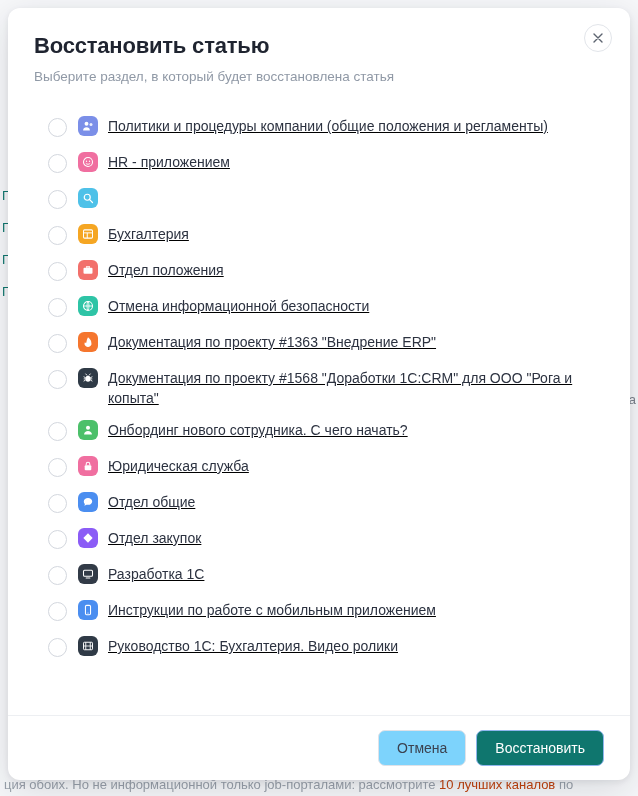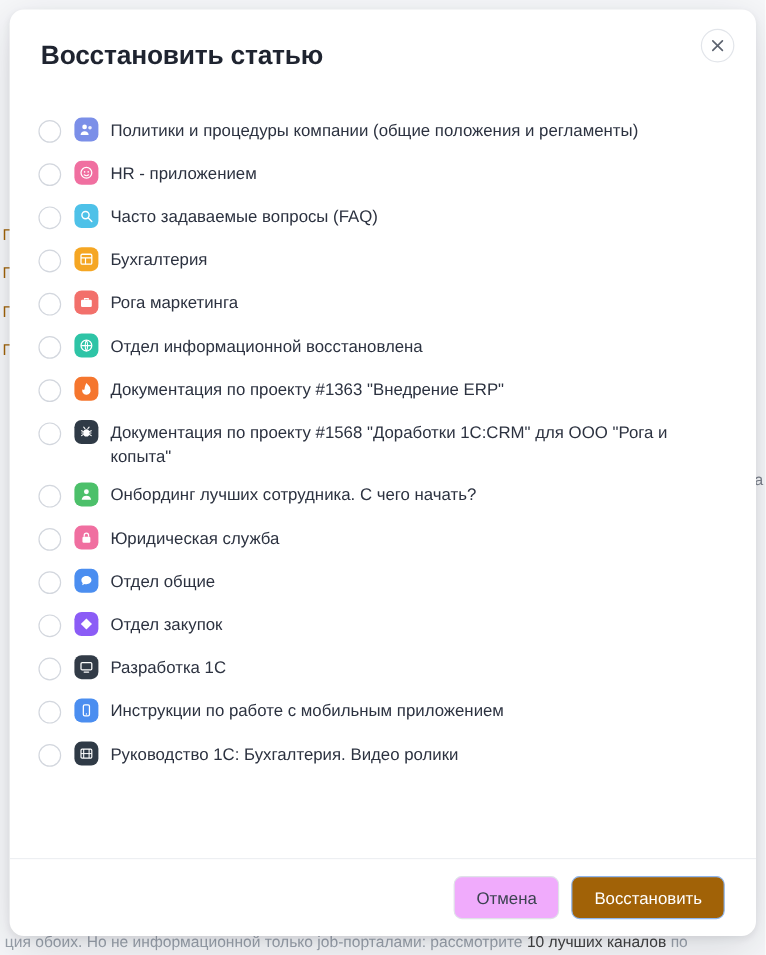--- a/index.html
+++ b/index.html
@@ -24,36 +24,36 @@
     left: 0;
     right: 0;
     bottom: 4px;
     font-size: 13px;
     color: #9aa1ab;
     white-space: nowrap;
     overflow: hidden;
     padding: 0 4px;
   }
   .bg-text .link {
-    color: #404040;
+    color: #c2410c;
   }
   .bg-right-text {
     position: absolute;
     right: 2px;
     top: 392px;
     font-size: 13px;
     color: #7b828c;
     white-space: nowrap;
   }
   .bg-left-cols {
     position: absolute;
     left: 2px;
     top: 180px;
     width: 10px;
-    color: #a16207;
+    color: #0f766e;
     font-size: 13px;
     line-height: 32px;
   }
 
   
   .modal {
     position: absolute;
     left: 8px;
     top: 8px;
     width: 622px;
@@ -99,22 +99,23 @@
     justify-content: center;
     cursor: pointer;
     font-size: 14px;
     line-height: 1;
     padding: 0;
   }
 
   .options-list {
     flex: 1 1 auto;
     overflow-y: auto;
-    padding: 12px 26px 6px 24px;
+    padding: 12px 26px 6px 40px;
     margin-top: 12px;
+    text-decoration: underline;
   }
   .option-row {
     display: flex;
     align-items: flex-start;
     padding: 6px 0;
     min-height: 24px;
     cursor: pointer;
   }
   .radio {
     flex: 0 0 auto;
@@ -159,26 +160,26 @@
   }
   .btn {
     font-size: 14px;
     border-radius: 7px;
     padding: 9px 18px;
     cursor: pointer;
     border: 1px solid transparent;
     font-family: "Liberation Sans", sans-serif;
   }
   .btn-cancel {
-    background: #f0abfc;
+    background: #7dd3fc;
     border-color: #dfe2e8;
     color: #3b4250;
   }
   .btn-primary {
-    background: #a16207;
+    background: #0f766e;
     color: #ffffff;
     border-color: #8fb6ee;
   }
 
   
   .options-list::-webkit-scrollbar { width: 8px; }
   .options-list::-webkit-scrollbar-thumb { background: #d8dce2; border-radius: 4px; }
   .options-list::-webkit-scrollbar-track { background: transparent; }
 </style>
 </head>
@@ -188,20 +189,21 @@
   <div class="bg-left-cols">Г Г Г Г</div>
   <div class="bg-right-text">на</div>
   <div class="bg-text">
     <span>ция обоих. Но не информационной только job-порталами: рассмотрите </span><span class="link">10 лучших каналов</span><span> по</span>
   </div>
 </div>
 
 <div class="modal">
   <div class="modal-header">
     <h1 class="modal-title">Восстановить статью</h1>
+    <p class="modal-subtitle">Выберите раздел, в который будет восстановлена статья</p>
     <button class="close-button">
       <svg width="12" height="12" viewBox="0 0 12 12" aria-hidden="true">
         <path d="M2 2 L10 10 M10 2 L2 10" stroke="#5d6470" stroke-width="1.4" stroke-linecap="round" fill="none"></path>
       </svg>
     </button>
   </div>
 
   <div class="options-list" id="options-list">
       <div class="option-row">
         <span class="radio"></span>
@@ -227,51 +229,50 @@
         <span class="opt-label">HR - приложением</span>
       </div>
       <div class="option-row">
         <span class="radio"></span>
         <span class="opt-icon" style="background: rgb(78, 193, 232);">
           <svg width="12" height="12" viewBox="0 0 16 16">
             <circle cx="7" cy="7" r="4" fill="none" stroke="#fff" stroke-width="1.6"></circle>
             <path d="M10.2 10.2L14 14" stroke="#fff" stroke-width="1.6" stroke-linecap="round"></path>
           </svg>
         </span>
-        <span class="opt-label">Часто задаваемые вопросы (FAQ)</span>
       </div>
       <div class="option-row">
         <span class="radio"></span>
         <span class="opt-icon" style="background: rgb(245, 166, 35);">
           <svg width="12" height="12" viewBox="0 0 16 16">
             <rect x="2" y="2.5" width="12" height="11" rx="1.4" fill="none" stroke="#fff" stroke-width="1.4"></rect>
             <path d="M2 6.5h12M7 6.5v7" stroke="#fff" stroke-width="1.3"></path>
           </svg>
         </span>
         <span class="opt-label">Бухгалтерия</span>
       </div>
       <div class="option-row">
         <span class="radio"></span>
         <span class="opt-icon" style="background: rgb(242, 112, 107);">
           <svg width="12" height="12" viewBox="0 0 16 16">
             <rect x="2" y="5" width="12" height="8" rx="1.4" fill="#fff"></rect>
             <path d="M6 5V3.8h4V5" fill="none" stroke="#fff" stroke-width="1.4"></path>
           </svg>
         </span>
-        <span class="opt-label">Рога маркетинга</span>
+        <span class="opt-label">Отдел положения</span>
       </div>
       <div class="option-row">
         <span class="radio"></span>
         <span class="opt-icon" style="background: rgb(46, 196, 166);">
           <svg width="12" height="12" viewBox="0 0 16 16">
             <circle cx="8" cy="8" r="6" fill="none" stroke="#fff" stroke-width="1.4"></circle>
             <path d="M2.2 8h11.6M8 2.2c1.8 2 1.8 9.6 0 11.6M8 2.2C6.2 4.2 6.2 11.8 8 13.8" fill="none" stroke="#fff" stroke-width="1.2"></path>
           </svg>
         </span>
-        <span class="opt-label">Отдел информационной восстановлена</span>
+        <span class="opt-label">Отмена информационной безопасности</span>
       </div>
       <div class="option-row">
         <span class="radio"></span>
         <span class="opt-icon" style="background: rgb(245, 118, 46);">
           <svg width="12" height="12" viewBox="0 0 16 16">
             <path d="M8 1.5c2.6 2.6 4.4 4.3 4.4 7A4.4 4.4 0 0 1 8 14.5a4.4 4.4 0 0 1-4.4-6c1 .8 1.8.7 2.2.2.6-.8-.3-2.4 2.2-7.2z" fill="#fff"></path>
           </svg>
         </span>
         <span class="opt-label">Документация по проекту #1363 "Внедрение ERP"</span>
       </div>
@@ -286,21 +287,21 @@
         <span class="opt-label">Документация по проекту #1568 "Доработки 1С:CRM" для ООО "Рога и копыта"</span>
       </div>
       <div class="option-row">
         <span class="radio"></span>
         <span class="opt-icon" style="background: rgb(76, 192, 106);">
           <svg width="12" height="12" viewBox="0 0 16 16">
             <circle cx="8" cy="5" r="2.7" fill="#fff"></circle>
             <path d="M2.8 14c0-2.9 2.3-4.6 5.2-4.6s5.2 1.7 5.2 4.6z" fill="#fff"></path>
           </svg>
         </span>
-        <span class="opt-label">Онбординг лучших сотрудника. С чего начать?</span>
+        <span class="opt-label">Онбординг нового сотрудника. С чего начать?</span>
       </div>
       <div class="option-row">
         <span class="radio"></span>
         <span class="opt-icon" style="background: rgb(240, 111, 160);">
           <svg width="12" height="12" viewBox="0 0 16 16">
             <rect x="3.6" y="7" width="8.8" height="6.6" rx="1.4" fill="#fff"></rect>
             <path d="M5.6 7V5.4a2.4 2.4 0 0 1 4.8 0V7" fill="none" stroke="#fff" stroke-width="1.4"></path>
           </svg>
         </span>
         <span class="opt-label">Юридическая служба</span>

